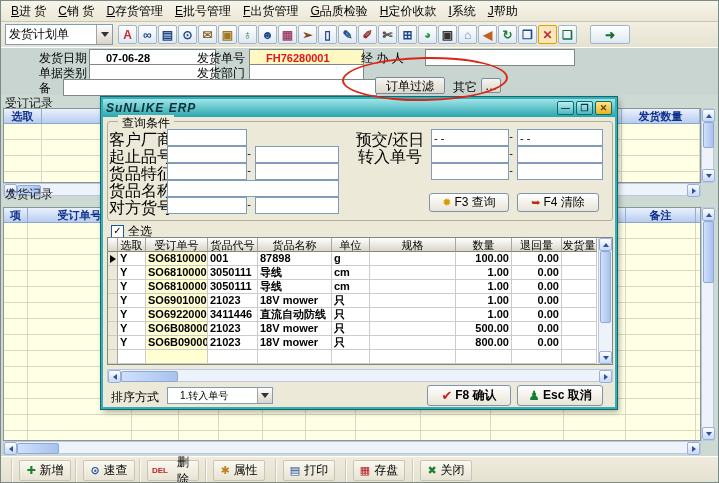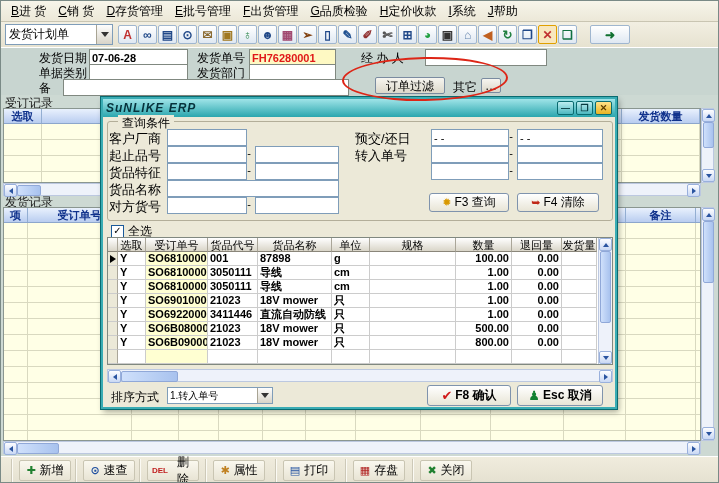--- a/index.html
+++ b/index.html
@@ -26,21 +26,21 @@
   .ticon{width:19px;height:19px;margin-right:1px;border:1px solid #9fb6cf;border-radius:2px;
     background:linear-gradient(#ffffff,#dfe8f2);display:flex;align-items:center;justify-content:center;
     font-size:12px;line-height:1;padding:0;cursor:pointer;}
   .ticon.hl{border:1px solid #e0a000;background:#f8e7bd;}
   #exit-button{margin-left:12px;width:40px;}
   
   #formarea{position:absolute;left:0;top:46px;width:719px;height:48px;background:#c8d5d0;
     border-top:1px solid #fff;box-sizing:border-box;}
   .flabel{position:absolute;font-size:12px;white-space:nowrap;}
   .finput{position:absolute;height:15px;border:1px solid #808880;background:#fff;
-    font-family:inherit;font-size:11px;font-weight:bold;padding:0 2px;box-sizing:content-box;}
+    font-family:inherit;font-size:11px;font-weight:bold;padding:0 16px;box-sizing:content-box;}
   #ship-no-input{background:#fef9c3;color:#e01818;}
   .cbtn{position:absolute;background:linear-gradient(#f6f5f0,#dcd8ca);border:1px solid #7a8ba0;
     border-radius:2px;font-size:12px;font-family:inherit;cursor:pointer;padding:0;}
   
   #annotation-ellipse{position:absolute;left:341px;top:56px;width:162px;height:40px;
     border:2px solid #dd2516;border-radius:50%;z-index:40;pointer-events:none;
     transform:rotate(-1deg);}
   
   .sec-label{position:absolute;font-size:12px;color:#1a1a1a;}
   .grid{position:absolute;background:#fffff0;border:1px solid #8a9690;box-sizing:border-box;overflow:hidden;}
@@ -68,21 +68,21 @@
   #dlg-title{height:18px;background:linear-gradient(#9fe4e8,#2aa6ae);display:flex;align-items:center;
     padding:0 3px;}
   #dlg-title .t-text{flex:1;font-weight:bold;font-style:italic;font-size:12px;color:#06323c;letter-spacing:1px;}
   .wbtn{width:17px;height:14px;margin-left:2px;border:1px solid #0a6b70;border-radius:2px;
     background:linear-gradient(#bdeef0,#4db8c0);font-size:9px;line-height:12px;text-align:center;
     color:#063a40;padding:0;font-weight:bold;}
   .wbtn.close{background:linear-gradient(#ffe28a,#e8b322);color:#5a3c00;}
   #dlg-body{position:relative;height:290px;background:#ece9d8;}
   .gbox{position:absolute;left:4px;top:4px;width:504px;height:98px;border:1px solid #b3ae99;border-radius:3px;}
   .gbox-legend{position:absolute;left:10px;top:-7px;background:#ece9d8;padding:0 4px;font-size:12px;}
-  .dl{position:absolute;font-size:13px;text-align:left;white-space:nowrap;}
+  .dl{position:absolute;font-size:16px;text-align:center;white-space:nowrap;}
   .di{position:absolute;height:15px;border:1px solid #7f9db9;background:#fff;
     font-family:inherit;font-size:11px;padding:0 2px;}
   .dash{position:absolute;font-size:11px;text-align:center;width:8px;}
   .xpbtn{position:absolute;background:linear-gradient(#ffffff,#e8e5d6);border:1px solid #7f93ad;
     border-radius:3px;font-family:inherit;font-size:12px;cursor:pointer;display:flex;
     align-items:center;justify-content:center;gap:3px;padding:0;}
   .xpbtn .bi{font-size:11px;font-weight:bold;}
   #chkrow{position:absolute;left:8px;top:106px;display:flex;align-items:center;gap:4px;}
   #select-all-box{width:11px;height:11px;border:1px solid #1a5a9a;background:#fff;
     font-size:10px;line-height:10px;text-align:center;color:#000;}
@@ -99,21 +99,21 @@
   .dc.mark{background:#ece9d8;border-right:1px solid #aaa699;padding:0;position:relative;}
   .dc.mark.cur::after{content:"";position:absolute;left:2px;top:3px;width:0;height:0;
     border-top:4px solid transparent;border-bottom:4px solid transparent;border-left:6px solid #000;}
   .dc.ordcol{background:#ffffd2;}
   .dc.num{text-align:right;}
   #dlg-vscroll{position:absolute;right:0;top:0;width:13px;height:126px;background:#eef2fa;border-left:1px solid #bcc8e0;}
   #dlg-hscroll{position:absolute;left:4px;top:252px;width:506px;}
   #sortrow-label{position:absolute;left:8px;top:272px;font-size:12px;}
   #sort-combo{position:absolute;left:64px;top:270px;width:106px;height:17px;background:#fff;
     border:1px solid #7f9db9;display:flex;align-items:center;box-sizing:border-box;}
-  #sort-combo .combo-text{flex:1;font-size:10px;padding-left:2px;white-space:nowrap;overflow:hidden;}
+  #sort-combo .combo-text{flex:1;font-size:10px;padding-left:12px;white-space:nowrap;overflow:hidden;}
   #sort-combo .combo-btn{width:14px;height:100%;background:linear-gradient(#fdfdfd,#d8d4c8);
     border-left:1px solid #a8a494;display:flex;align-items:center;justify-content:center;}
   
   #bottombar{position:absolute;left:0;top:455px;width:719px;height:28px;
     background:linear-gradient(#f0ecdd,#e4e0cf);border-top:1px solid #fff;box-shadow:0 -1px 0 #a9a violet592;}
   .bbtn{position:absolute;top:3px;height:21px;border:1px solid #c9c5b2;border-radius:2px;
     background:linear-gradient(#faf8ef,#e8e4d4);display:flex;align-items:center;justify-content:center;
     gap:4px;font-size:12px;cursor:pointer;padding:0 4px;font-family:inherit;}
   .bbtn .bicon{font-weight:bold;font-size:11px;line-height:1;}
   .bsep{position:absolute;top:2px;width:1px;height:24px;background:#cdc9b8;border-right:1px solid #fbfaf4;}
@@ -241,21 +241,21 @@
   <div class="hscroll" style="left:2px;top:182px;width:698px">
     <span class="sbtn" style="left:0;top:0">
         <i class="arr left"></i>
       </span>
     <span class="sthumb" style="left:13px;top:1px;width:22px;height:9px"></span>
     <span class="sbtn" style="right:0;top:0">
         <i class="arr right"></i>
       </span>
   </div>
 
-  <span class="sec-label" style="left:4px;top:193px">发货记录</span>
+  <span class="sec-label" style="left:4px;top:185px">发货记录</span>
   <div class="grid" id="deliv-grid" style="left:2px;top:206px;width:698px;height:234px">
       <div class="ghead">
         <div class="hcell" style="width: 24px;">项</div>
         <div class="hcell" style="width: 104px;">受订单号</div>
         <div class="hcell" style="width: 47px;"></div>
         <div class="hcell" style="width: 40px;"></div>
         <div class="hcell" style="width: 44px;"></div>
         <div class="hcell" style="width: 43px;"></div>
         <div class="hcell" style="width: 50px;"></div>
         <div class="hcell" style="width: 65px;"></div>

